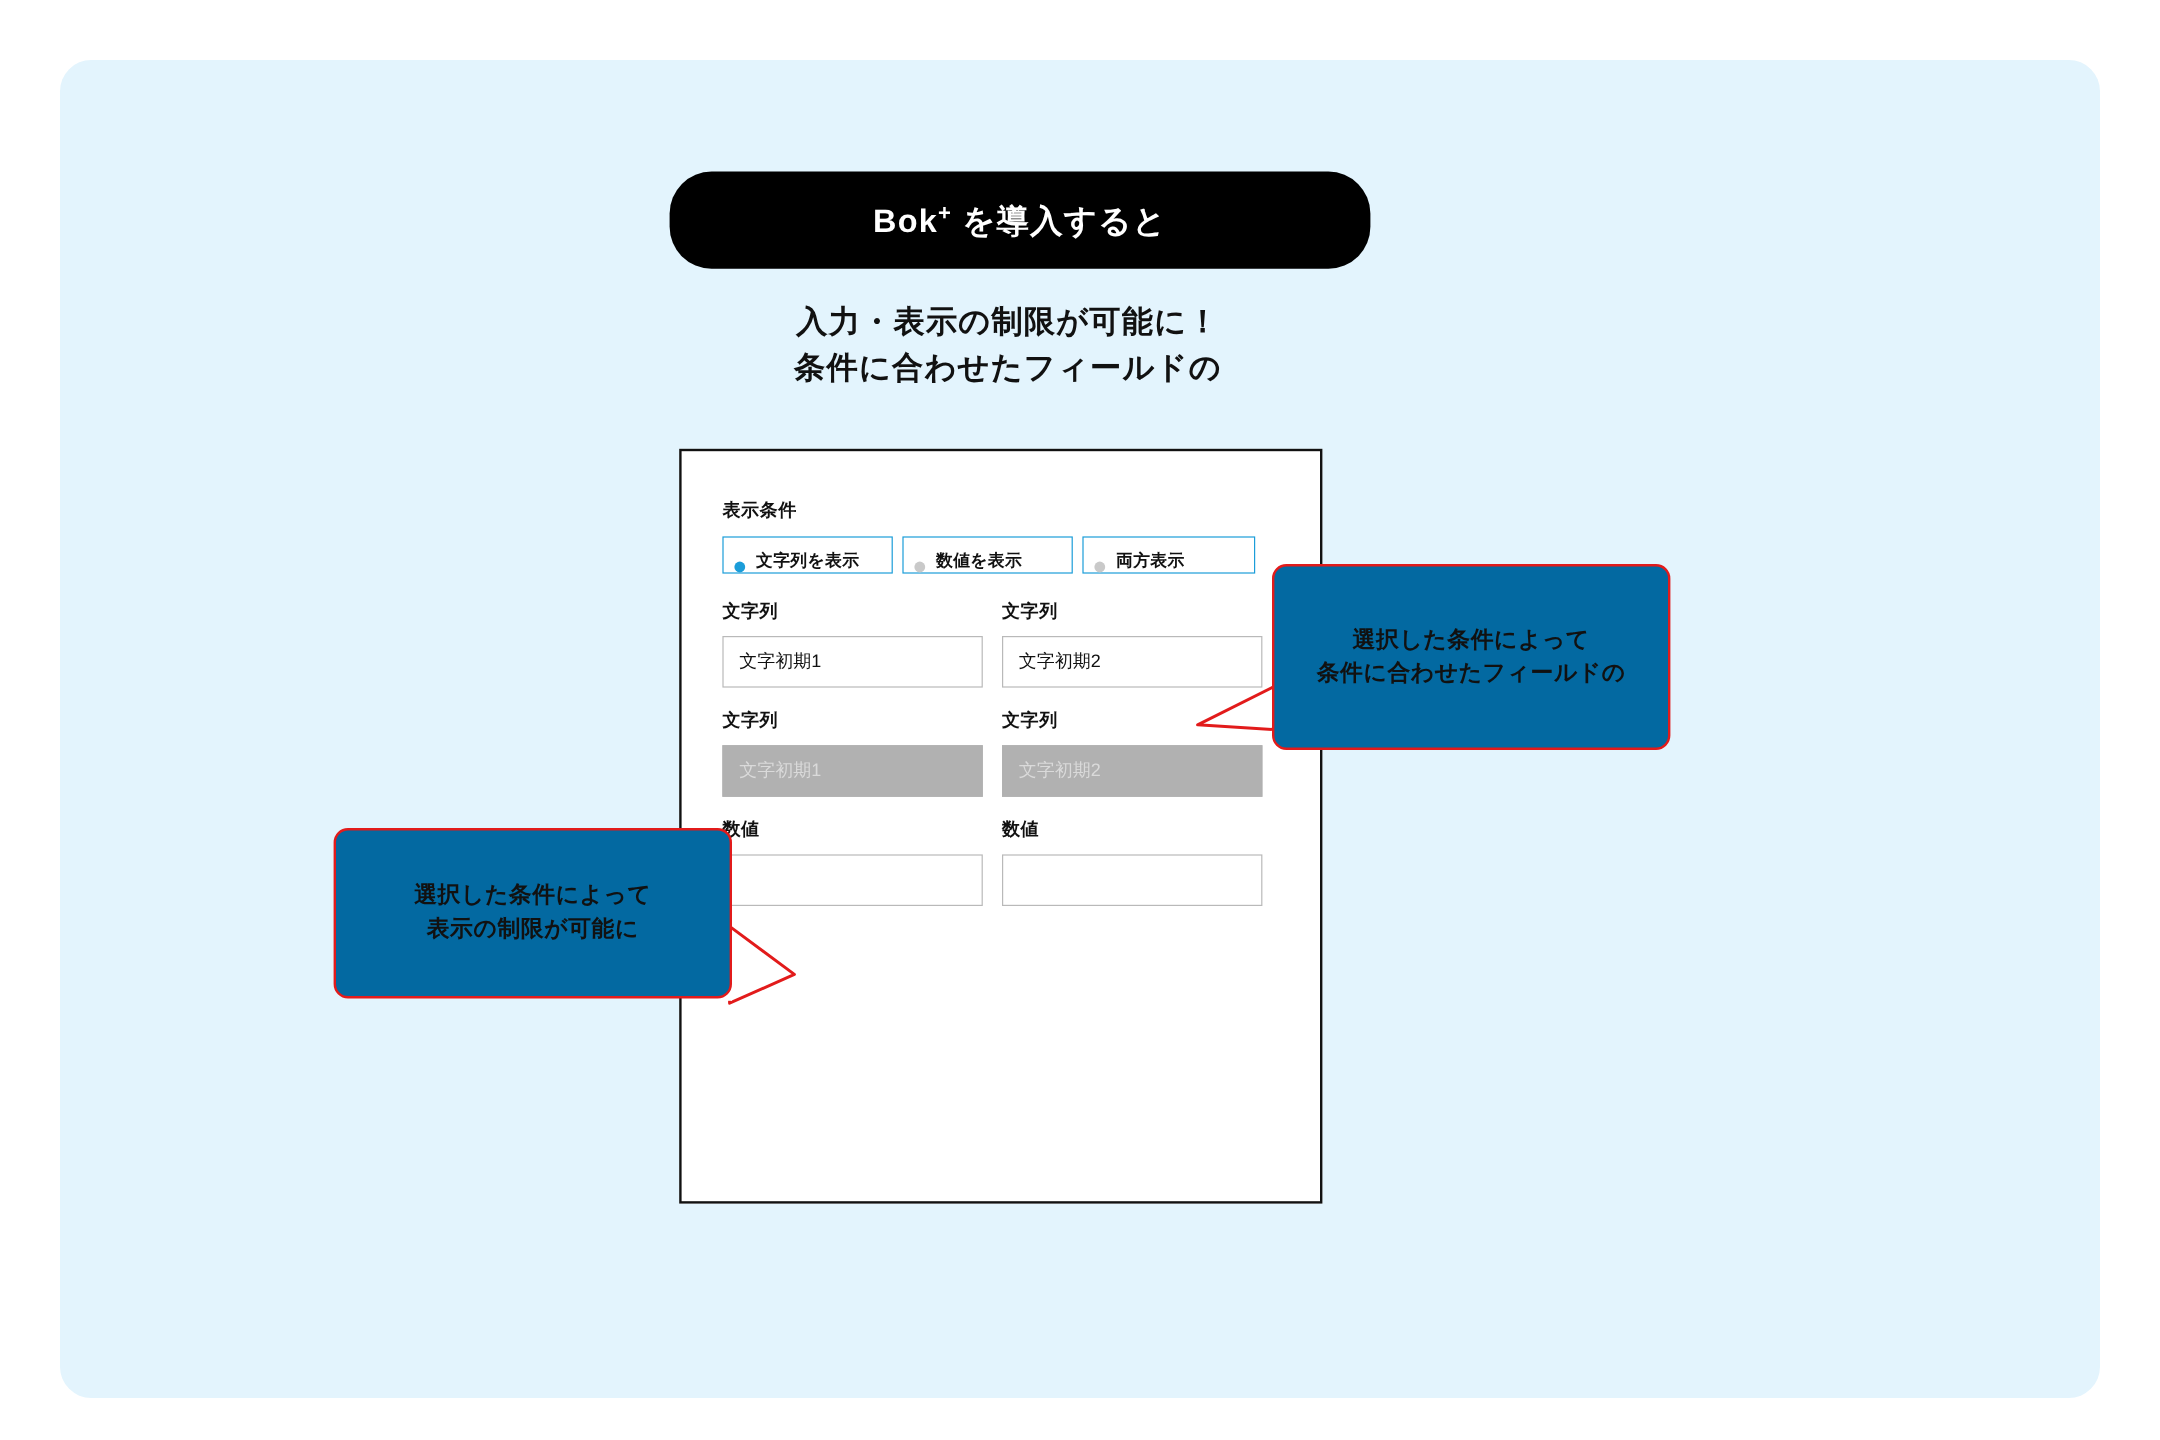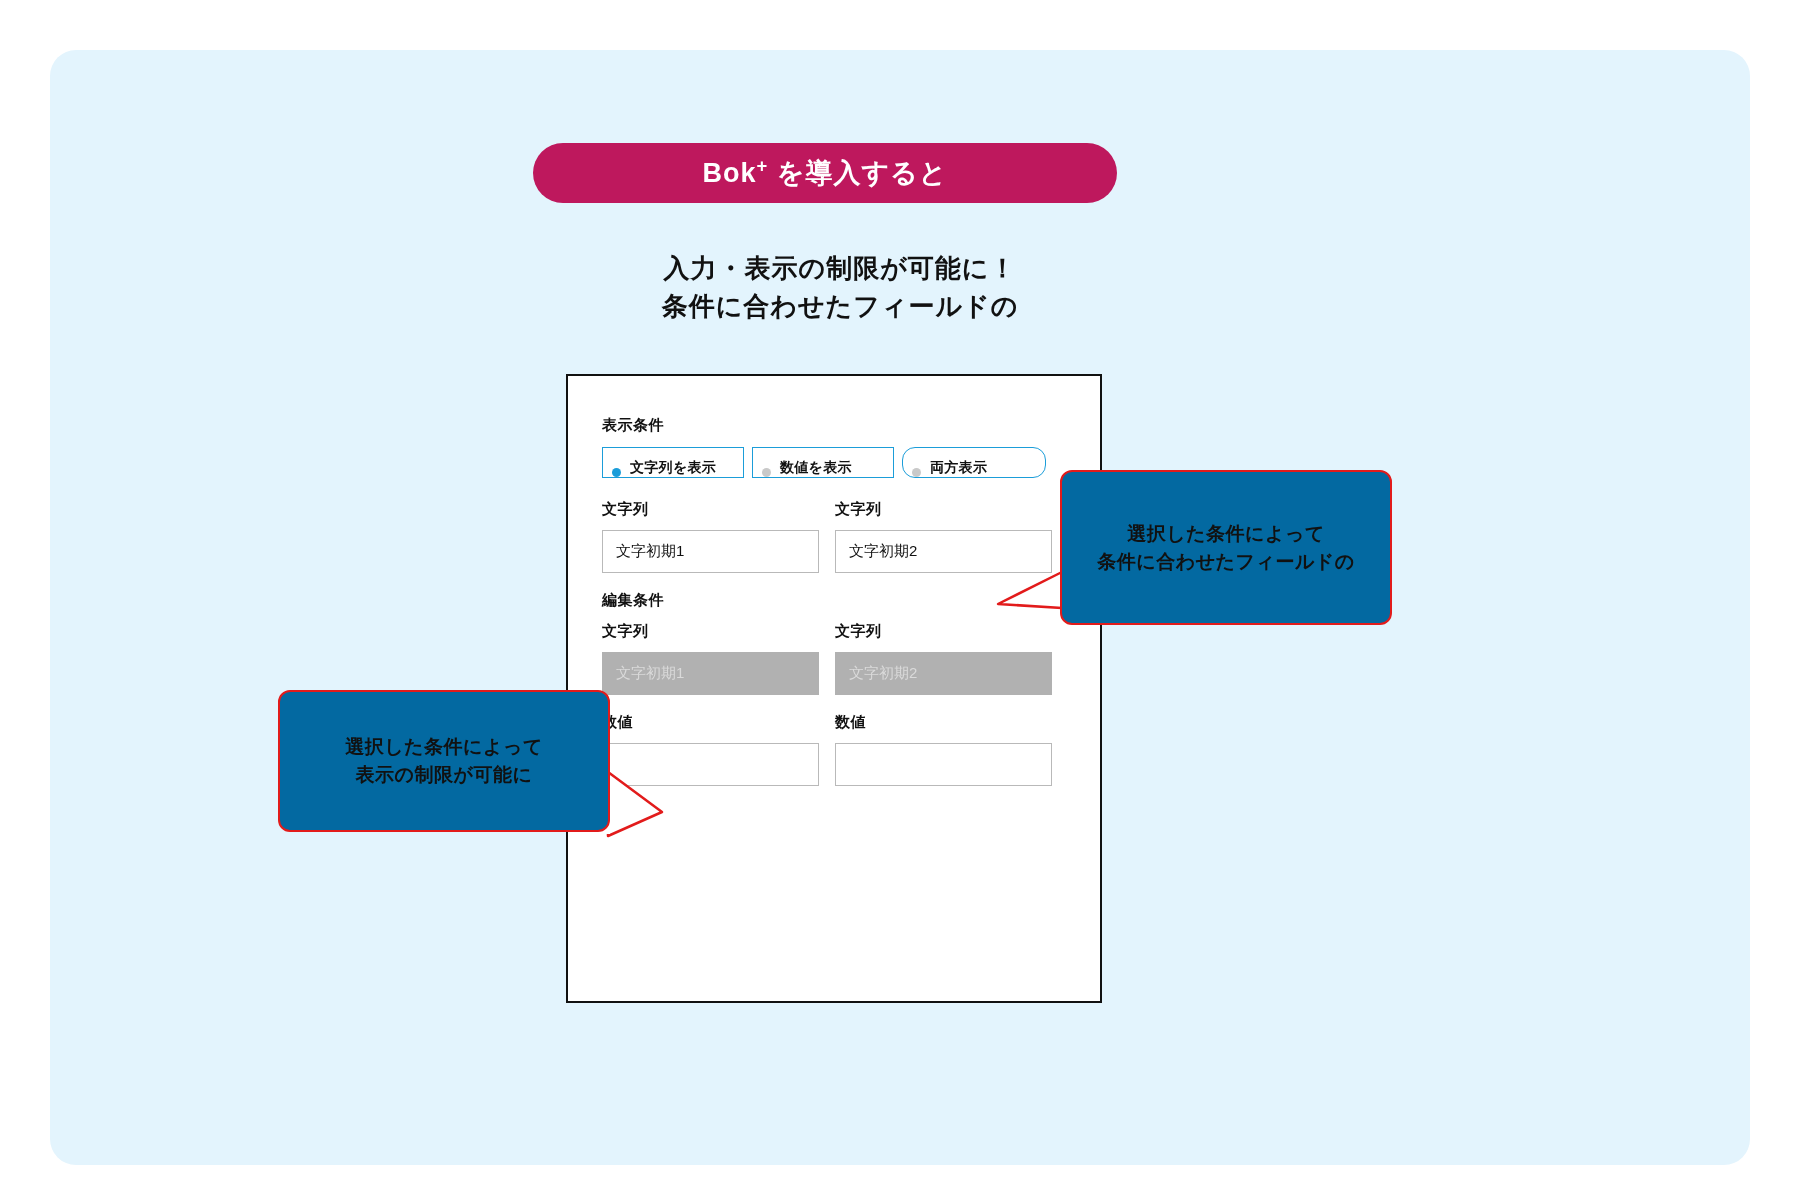--- a/index.html
+++ b/index.html
@@ -18,25 +18,25 @@
     left: 50px;
     top: 50px;
     width: 1700px;
     height: 1115px;
     background: #e3f4fd;
     border-radius: 26px;
   }
   
   .title-badge {
     position: absolute;
-    left: 483px;
+    left: 508px;
     top: 93px;
     width: 584px;
-    height: 60px;
-    background: #be185d;
+    height: 81px;
+    background: #000000;
     border-radius: 35px;
     display: flex;
     align-items: center;
     justify-content: center;
   }
   .title-badge-text {
     color: #ffffff;
     font-size: 27px;
     font-weight: bold;
     letter-spacing: 1px;
@@ -96,21 +96,21 @@
     background: #ffffff;
     height: 31px;
     display: flex;
     align-items: flex-end;
     padding: 0 9px;
     box-sizing: border-box;
     flex: 0 0 auto;
   }
   .radio-chip.w1 { width: 142px; }
   .radio-chip.w2 { width: 142px; }
-  .radio-chip.w3 { width: 144px; border-radius: 13px; }
+  .radio-chip.w3 { width: 144px; }
   .radio-dot {
     width: 9px;
     height: 9px;
     border-radius: 50%;
     background: #c9c9c9;
     margin-right: 9px;
     flex: 0 0 auto;
   }
   .radio-dot.on { background: #1b9dd9; }
   .radio-text {
@@ -227,21 +227,20 @@
         <div class="field-col">
           <div class="field-label">文字列</div>
           <div class="field-input">文字初期1</div>
         </div>
         <div class="field-col">
           <div class="field-label">文字列</div>
           <div class="field-input">文字初期2</div>
         </div>
       </div>
 
-      <div class="section-label">編集条件</div>
 
       <div class="field-grid">
         <div class="field-col">
           <div class="field-label">文字列</div>
           <div class="field-input disabled">文字初期1</div>
         </div>
         <div class="field-col">
           <div class="field-label">文字列</div>
           <div class="field-input disabled">文字初期2</div>
         </div>

